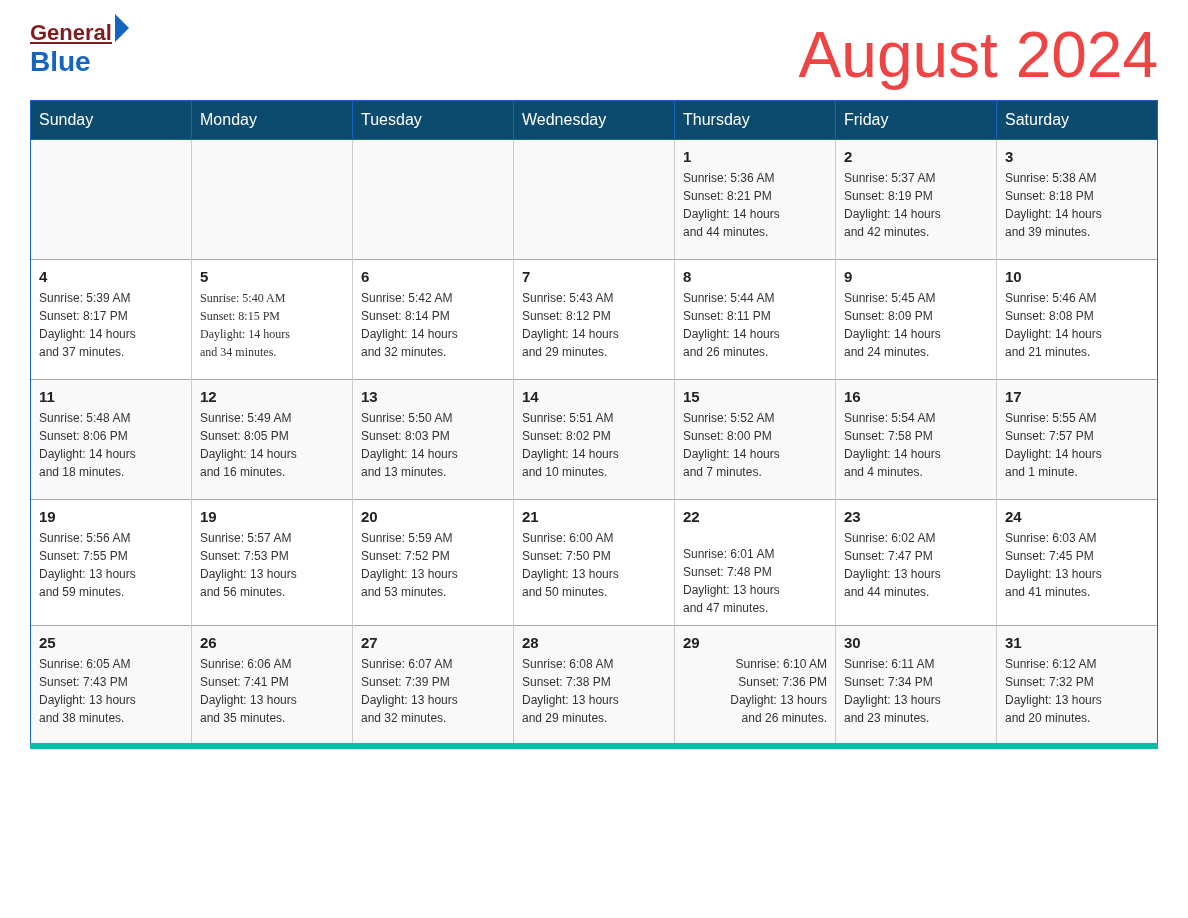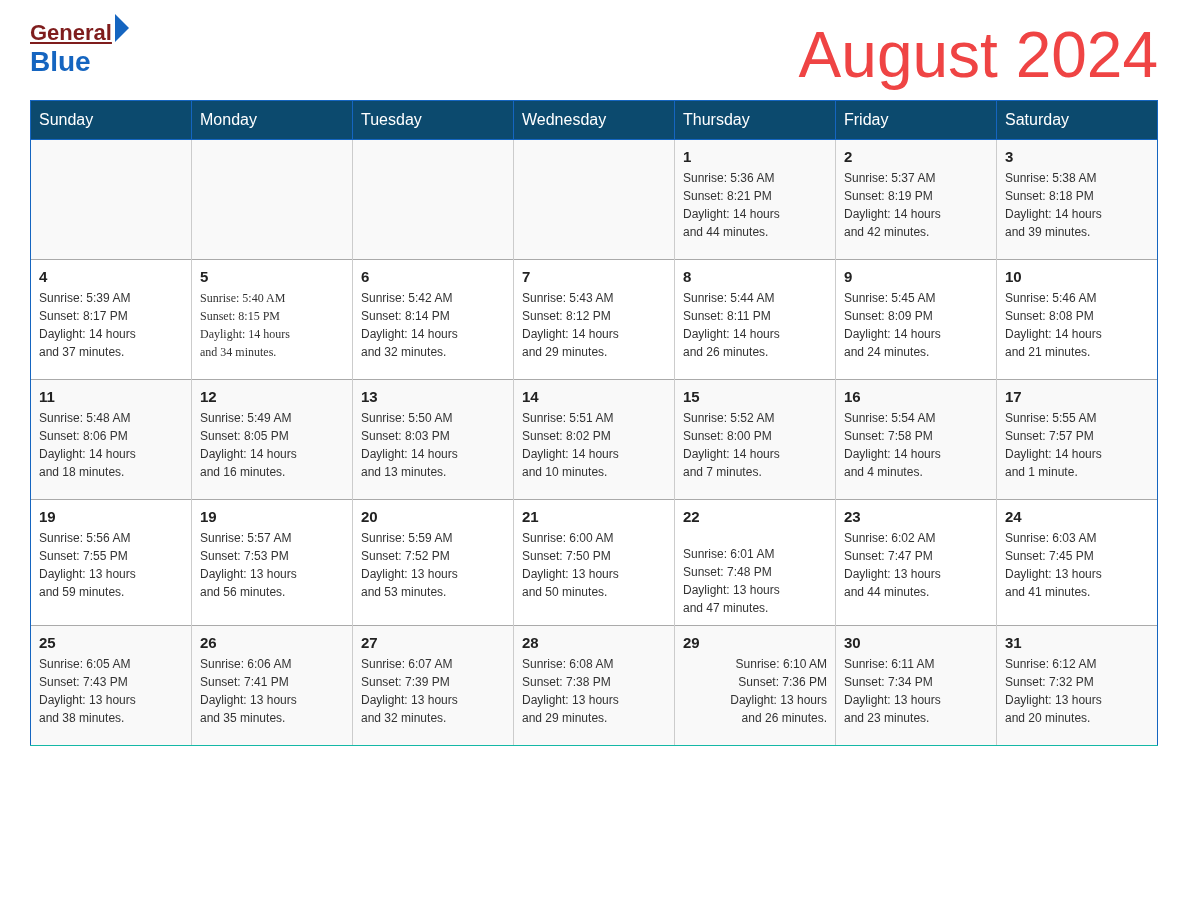--- a/index.html
+++ b/index.html
@@ -86,21 +86,21 @@
       border-right: 1px solid #ccc;
       height: 120px;
     }
     tbody td:first-child {
       border-left: 1px solid #1565c0;
     }
     tbody td:last-child {
       border-right: 1px solid #1565c0;
     }
     tbody tr:last-child td {
-      border-bottom: 1px solid #14b8a6;
+      border-bottom: 6px solid #14b8a6;
     }
     .day-number {
       font-size: 15px;
       font-weight: bold;
       color: #222;
       margin-bottom: 4px;
     }
     .day-info {
       font-size: 12px;
       line-height: 1.5;

